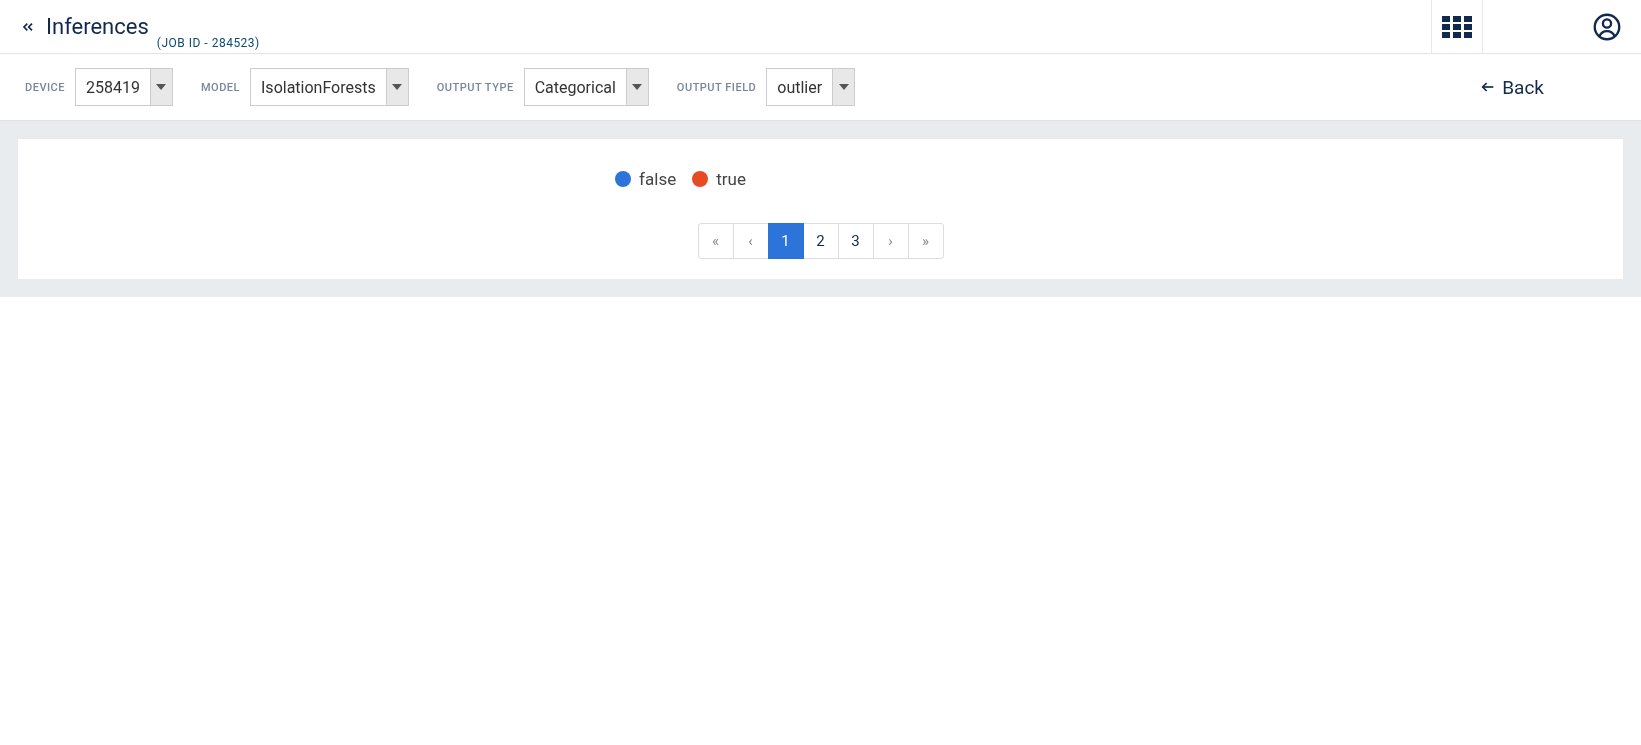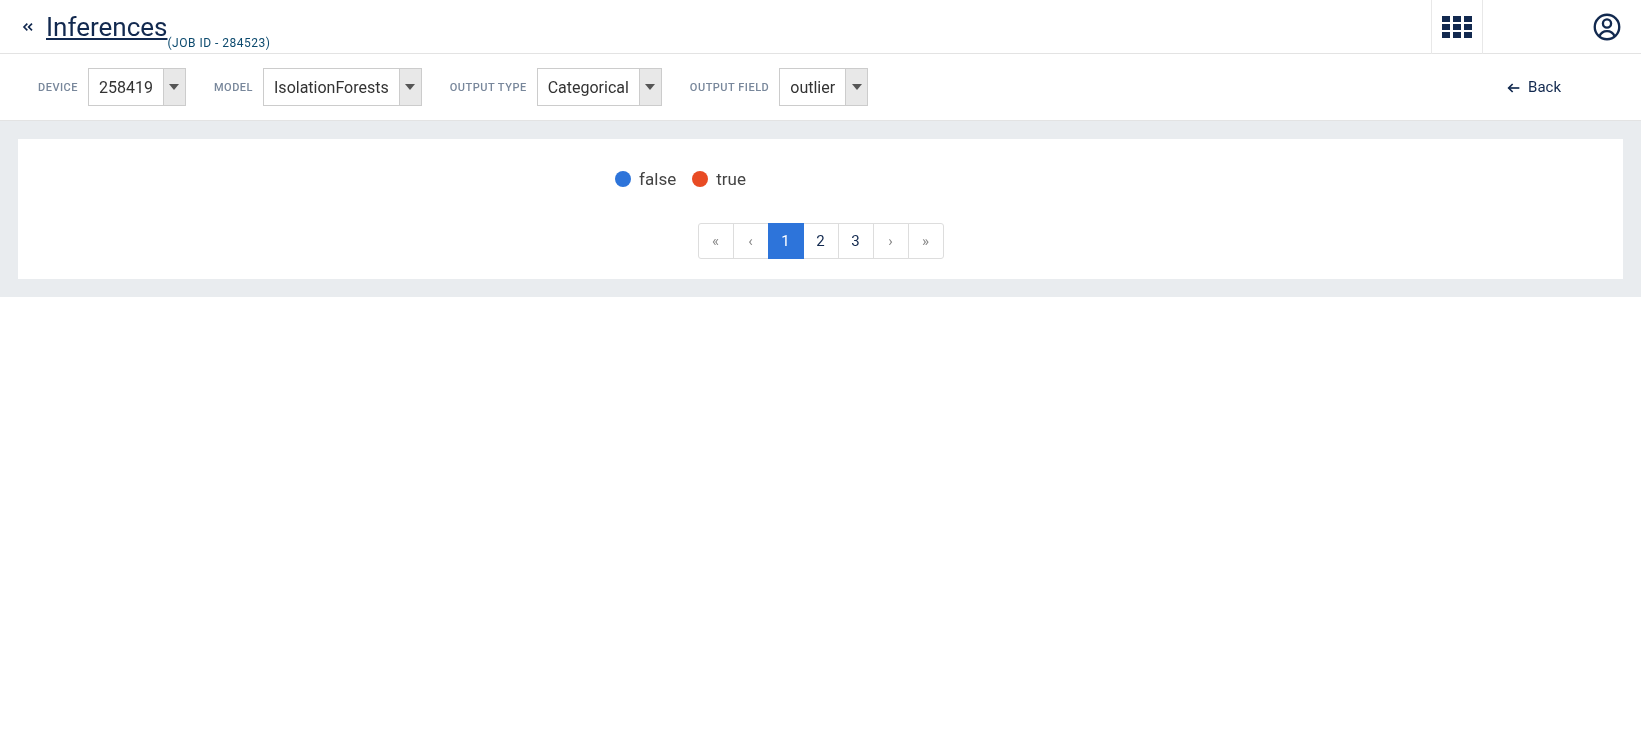--- a/index.html
+++ b/index.html
@@ -15,42 +15,41 @@
       border-bottom: 1px solid #e3e3e3;
       height: 54px;
     }
     .back-chevron {
       color: #12294f;
       cursor: pointer;
       margin-right: 10px;
     }
     .back-chevron svg { display:block; }
     .page-title {
-      font-size: 26px;
+      font-size: 22px;
       font-weight: 400;
       color: #12294f;
-      margin-right: 0;
-      text-decoration: underline;
+      margin-right: 8px;
     }
     .page-subtitle {
       font-size: 12px;
       color: #0c4a6e;
       text-transform: uppercase;
       letter-spacing: 0.5px;
       position: relative;
       top: 16px;
     }
     .top-spacer { flex: 1; }
     .apps-icon { color: #12294f; cursor: pointer; padding: 8px 10px; border-left: 1px solid #e8e8e8; border-right: 1px solid #e8e8e8; height: 54px; display:flex; align-items:center; }
     .user-icon { color: #12294f; cursor: pointer; margin-left: 110px; display:flex; align-items:center; }
 
     .filter-bar {
       display: flex;
       align-items: center;
-      padding: 14px 38px;
+      padding: 14px 25px;
       border-bottom: 1px solid #e3e3e3;
       gap: 10px;
     }
     .filter-label {
       font-size: 11px;
       color: #78879b;
       text-transform: uppercase;
       letter-spacing: 0.5px;
       font-weight: 500;
       margin-left: 18px;
@@ -77,26 +76,26 @@
       width: 22px;
       display:flex;
       align-items:center;
       justify-content:center;
       cursor:pointer;
     }
     .select-caret svg { display:block; }
     .filter-spacer { flex:1; }
     .back-link {
       color: #12294f;
-      font-size: 15px;
-      display:flex;
-      align-items:flex-end;
+      font-size: 19px;
+      display:flex;
+      align-items:center;
       gap:6px;
       cursor:pointer;
-      margin-right: 42px;
+      margin-right: 72px;
     }
 
     .page-body {
       background: #e9ecef;
       padding: 18px;
     }
     .card {
       background: #fff;
       width: 100%;
       padding: 30px 20px 20px 20px;

